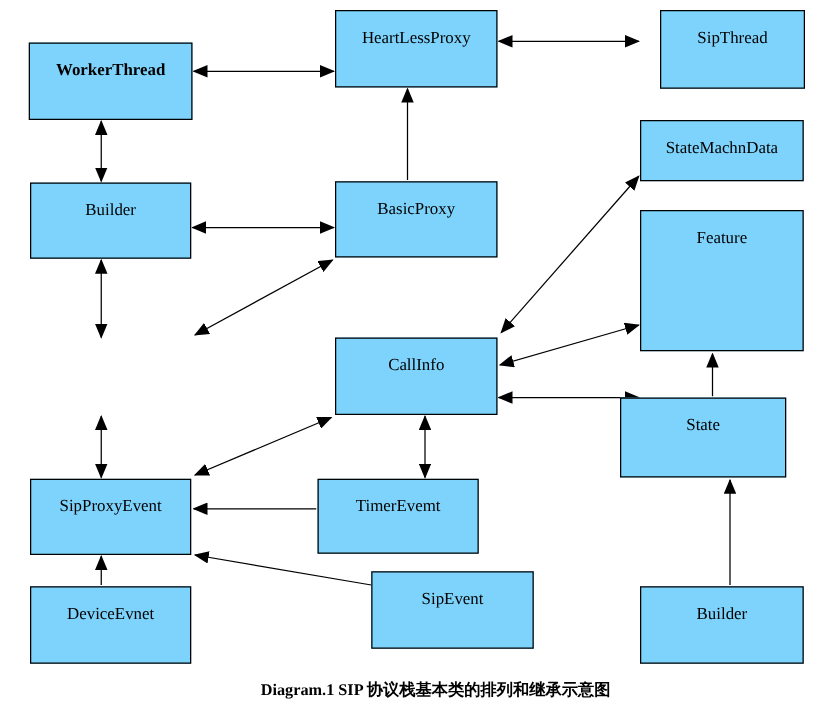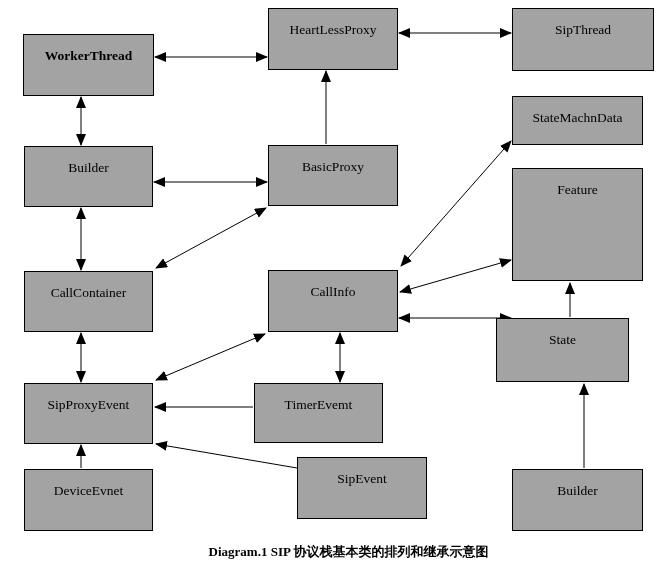--- a/index.html
+++ b/index.html
@@ -14,21 +14,21 @@
   .connectors {
     position: absolute;
     left: 0; top: 0;
     width: 670px; height: 568px;
   }
   .connectors line { stroke: #000000; stroke-width: 1; }
   .node {
     position: absolute;
     box-sizing: border-box;
     border: 1px solid #000000;
-    background: #a3a3a3;
+    background: #7dd3fc;
     text-align: center;
     padding-top: 13px;
     font-size: 13.5px;
     color: #000000;
     white-space: nowrap;
   }
   .caption {
     position: absolute;
     top: 543px;
     left: 0;
@@ -68,26 +68,25 @@
     <line x1="340" y1="333" x2="340" y2="382" marker-start="url(#ah)" marker-end="url(#ah)"></line>
     <line x1="399" y1="318" x2="511" y2="318" marker-start="url(#ah)" marker-end="url(#ah)"></line>
     <line x1="401" y1="266" x2="511" y2="141" marker-start="url(#ah)" marker-end="url(#ah)"></line>
     <line x1="400" y1="292" x2="511" y2="260" marker-start="url(#ah)" marker-end="url(#ah)"></line>
     <line x1="570" y1="317" x2="570" y2="283" marker-end="url(#ah)"></line>
     <line x1="584" y1="468" x2="584" y2="384" marker-end="url(#ah)"></line>
   </svg>
 
   <div class="node" style="left:23px;  top:34px;  width:131px; height:62px;font-weight:bold;"><span>WorkerThread</span></div>
   <div class="node" style="left:268px; top:8px;   width:130px; height:62px;"><span>HeartLessProxy</span></div>
-  <div class="node" style="left:512px; top:8px;   width:142px; height:63px;"><span>SipThread</span></div>
+  <div class="node" style="left:528px; top:8px;   width:116px; height:63px;"><span>SipThread</span></div>
   <div class="node" style="left:512px; top:96px;  width:131px; height:49px;"><span>StateMachnData</span></div>
   <div class="node" style="left:24px;  top:146px; width:129px; height:61px;"><span>Builder</span></div>
   <div class="node" style="left:268px; top:145px; width:130px; height:61px;"><span>BasicProxy</span></div>
   <div class="node" style="left:512px; top:168px; width:131px; height:113px;"><span>Feature</span></div>
-  <div class="node" style="left:24px;  top:271px; width:129px; height:61px;"><span>CallContainer</span></div>
   <div class="node" style="left:268px; top:270px; width:130px; height:62px;"><span>CallInfo</span></div>
   <div class="node" style="left:496px; top:318px; width:133px; height:64px;"><span>State</span></div>
   <div class="node" style="left:24px;  top:383px; width:129px; height:61px;"><span>SipProxyEvent</span></div>
   <div class="node" style="left:254px; top:383px; width:129px; height:60px;"><span>TimerEvemt</span></div>
   <div class="node" style="left:24px;  top:469px; width:129px; height:62px;"><span>DeviceEvnet</span></div>
   <div class="node" style="left:297px; top:457px; width:130px; height:62px;"><span>SipEvent</span></div>
   <div class="node" style="left:512px; top:469px; width:131px; height:62px;"><span>Builder</span></div>
 
   <div class="caption">Diagram.1 SIP 协议栈基本类的排列和继承示意图</div>
 

